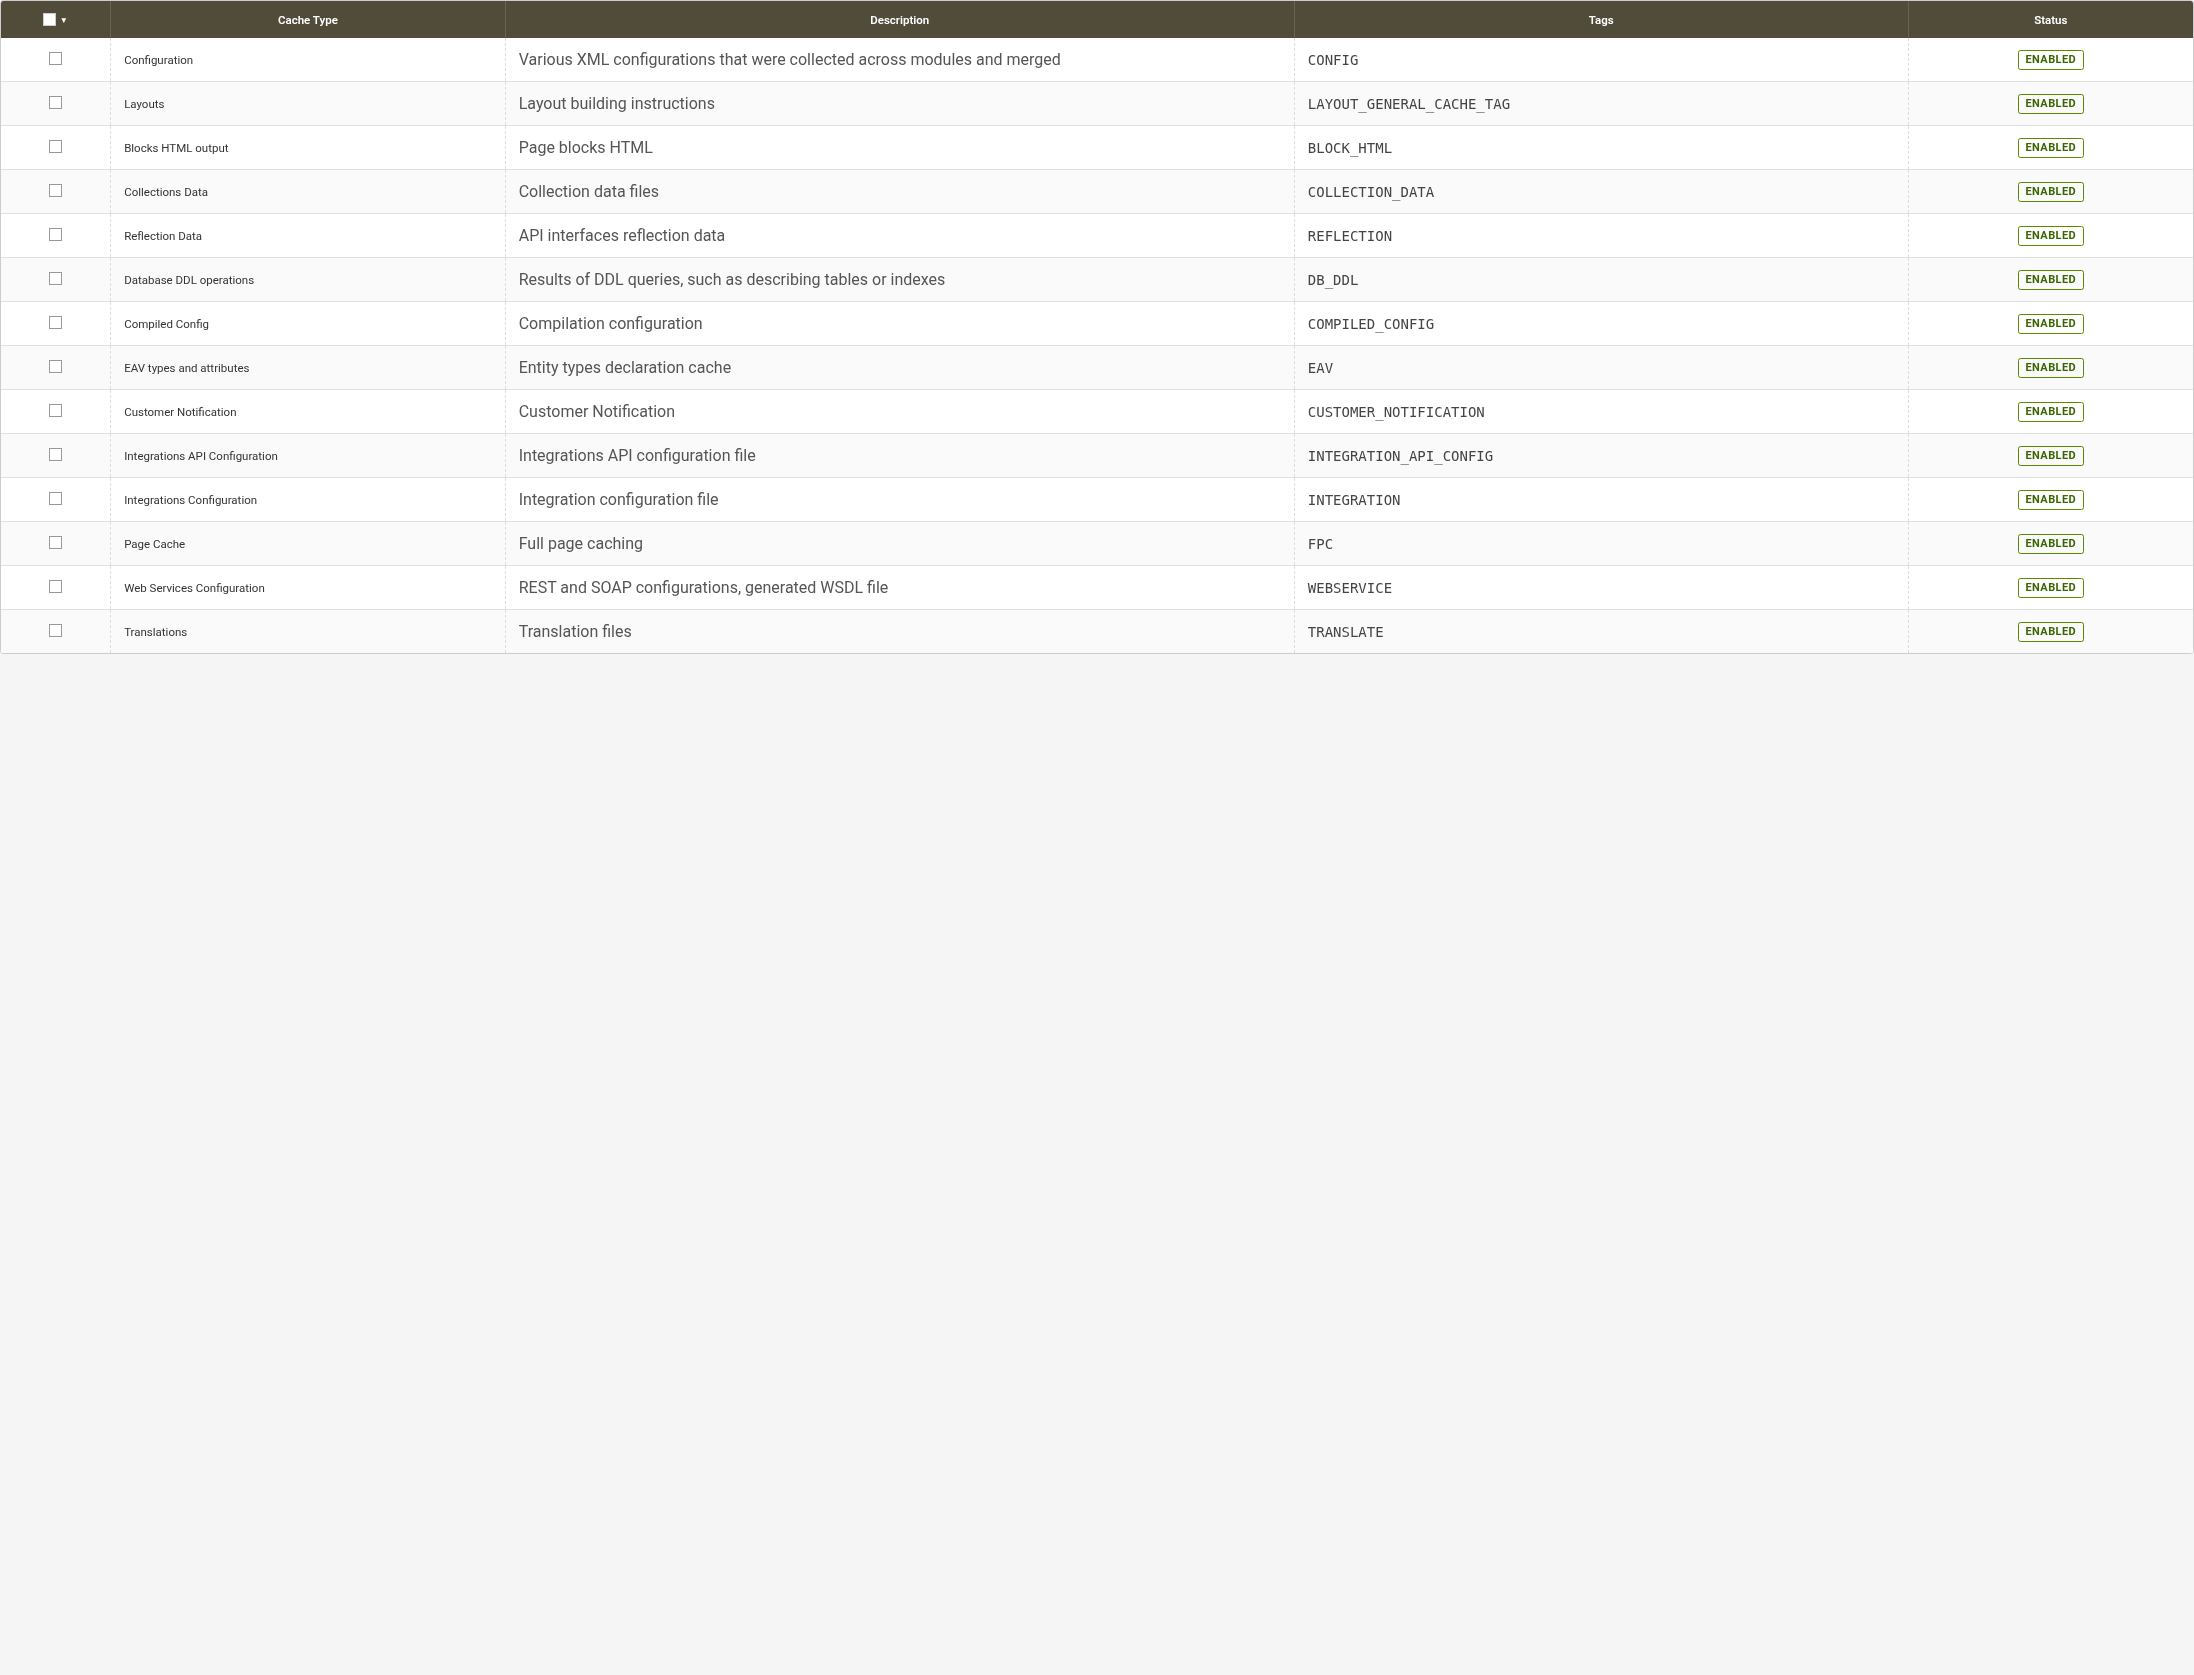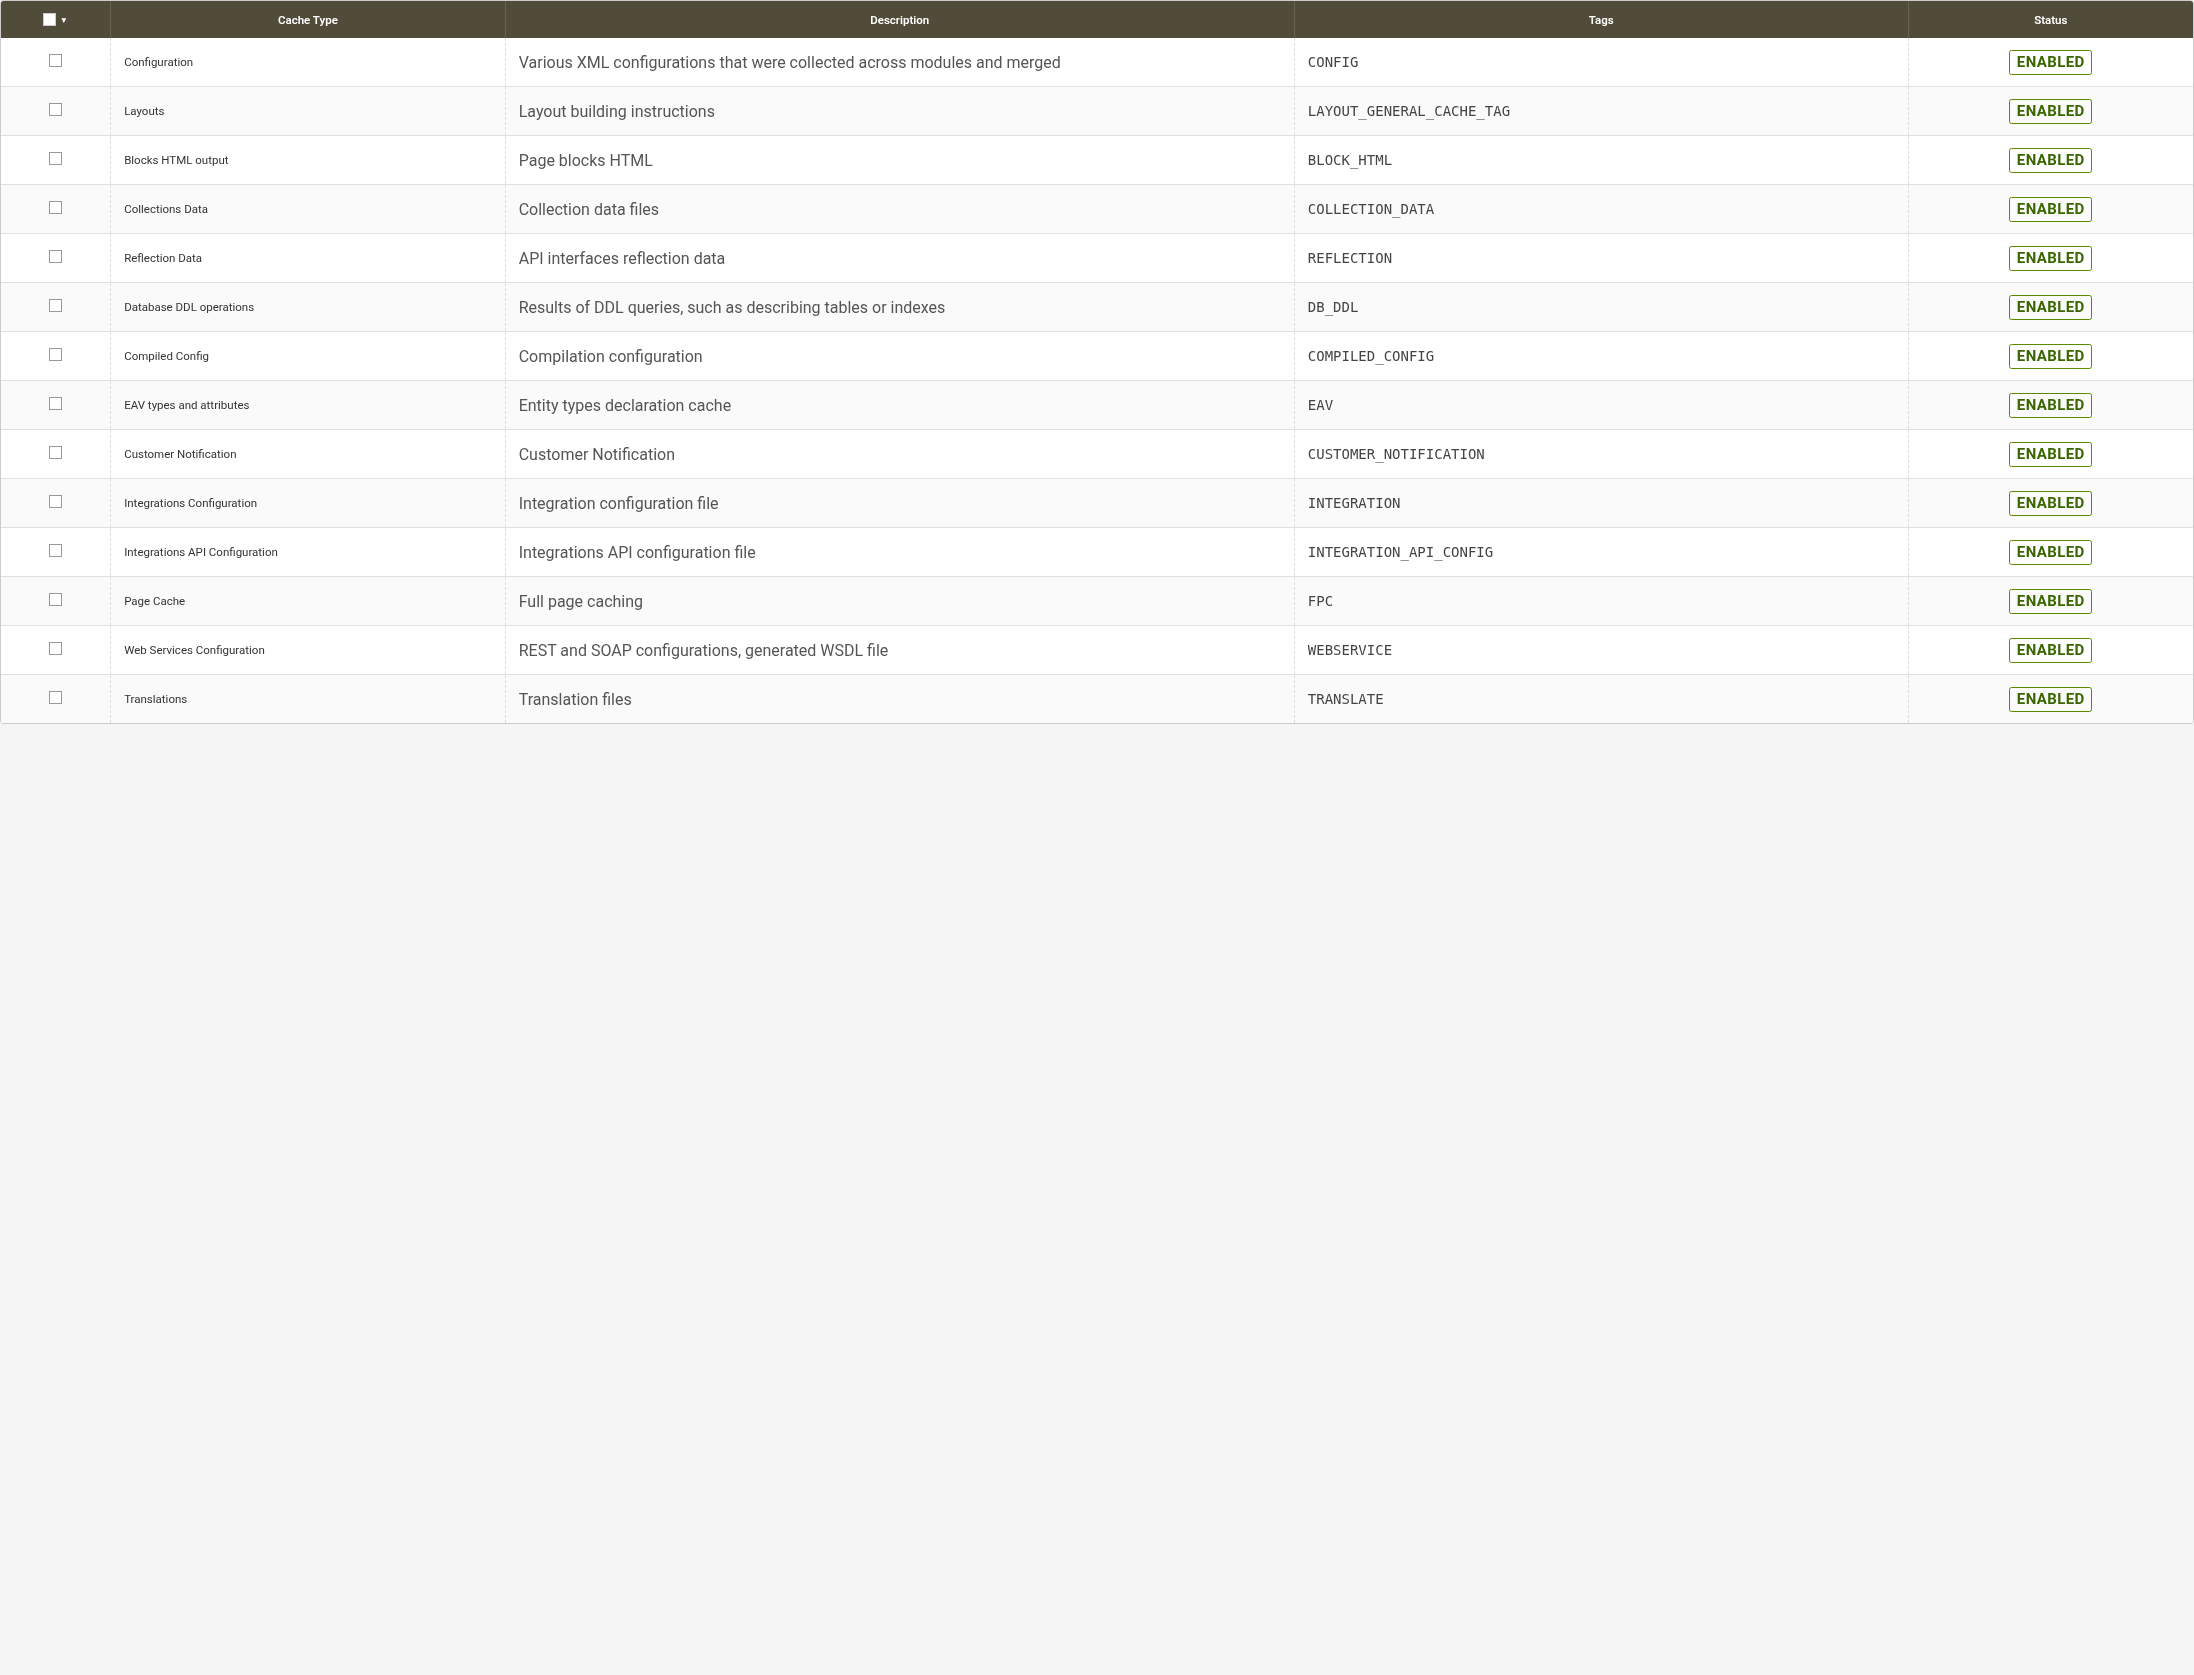--- a/index.html
+++ b/index.html
@@ -127,21 +127,21 @@
       background: #fff;
       display: inline-block;
       cursor: pointer;
     }
 
     .status-badge {
       display: inline-block;
       border: 1.6px solid #5a8a00;
       color: #3a6600;
       font-weight: 700;
-      font-size: 15px;
+      font-size: 11px;
       padding: 2.5px 6.5px;
       border-radius: 2.5px;
       letter-spacing: 0.4px;
       background: transparent;
     }
 
     .cache-type-text {
       font-size: 11.5px;
     }
 
@@ -242,34 +242,34 @@
         </tr>
         <tr>
           <td class="checkbox-col"><span class="row-checkbox"></span></td>
           <td class="col-cache-type"><span class="cache-type-text">Customer Notification</span></td>
           <td class="col-description"><span class="description-text">Customer Notification</span></td>
           <td class="col-tags"><span class="tags-text">CUSTOMER_NOTIFICATION</span></td>
           <td class="col-status"><span class="status-badge">ENABLED</span></td>
         </tr>
         <tr>
           <td class="checkbox-col"><span class="row-checkbox"></span></td>
+          <td class="col-cache-type"><span class="cache-type-text">Integrations API Configuration</span></td>
+          <td class="col-description"><span class="description-text">Integrations API configuration file</span></td>
+          <td class="col-tags"><span class="tags-text">INTEGRATION_API_CONFIG</span></td>
+          <td class="col-status"><span class="status-badge">ENABLED</span></td>
+        </tr>
+        <tr>
+          <td class="checkbox-col"><span class="row-checkbox"></span></td>
           <td class="col-cache-type"><span class="cache-type-text">Integrations Configuration</span></td>
           <td class="col-description"><span class="description-text">Integration configuration file</span></td>
           <td class="col-tags"><span class="tags-text">INTEGRATION</span></td>
           <td class="col-status"><span class="status-badge">ENABLED</span></td>
         </tr>
         <tr>
           <td class="checkbox-col"><span class="row-checkbox"></span></td>
-          <td class="col-cache-type"><span class="cache-type-text">Integrations API Configuration</span></td>
-          <td class="col-description"><span class="description-text">Integrations API configuration file</span></td>
-          <td class="col-tags"><span class="tags-text">INTEGRATION_API_CONFIG</span></td>
-          <td class="col-status"><span class="status-badge">ENABLED</span></td>
-        </tr>
-        <tr>
-          <td class="checkbox-col"><span class="row-checkbox"></span></td>
           <td class="col-cache-type"><span class="cache-type-text">Page Cache</span></td>
           <td class="col-description"><span class="description-text">Full page caching</span></td>
           <td class="col-tags"><span class="tags-text">FPC</span></td>
           <td class="col-status"><span class="status-badge">ENABLED</span></td>
         </tr>
         <tr>
           <td class="checkbox-col"><span class="row-checkbox"></span></td>
           <td class="col-cache-type"><span class="cache-type-text">Web Services Configuration</span></td>
           <td class="col-description"><span class="description-text">REST and SOAP configurations, generated WSDL file</span></td>
           <td class="col-tags"><span class="tags-text">WEBSERVICE</span></td>

